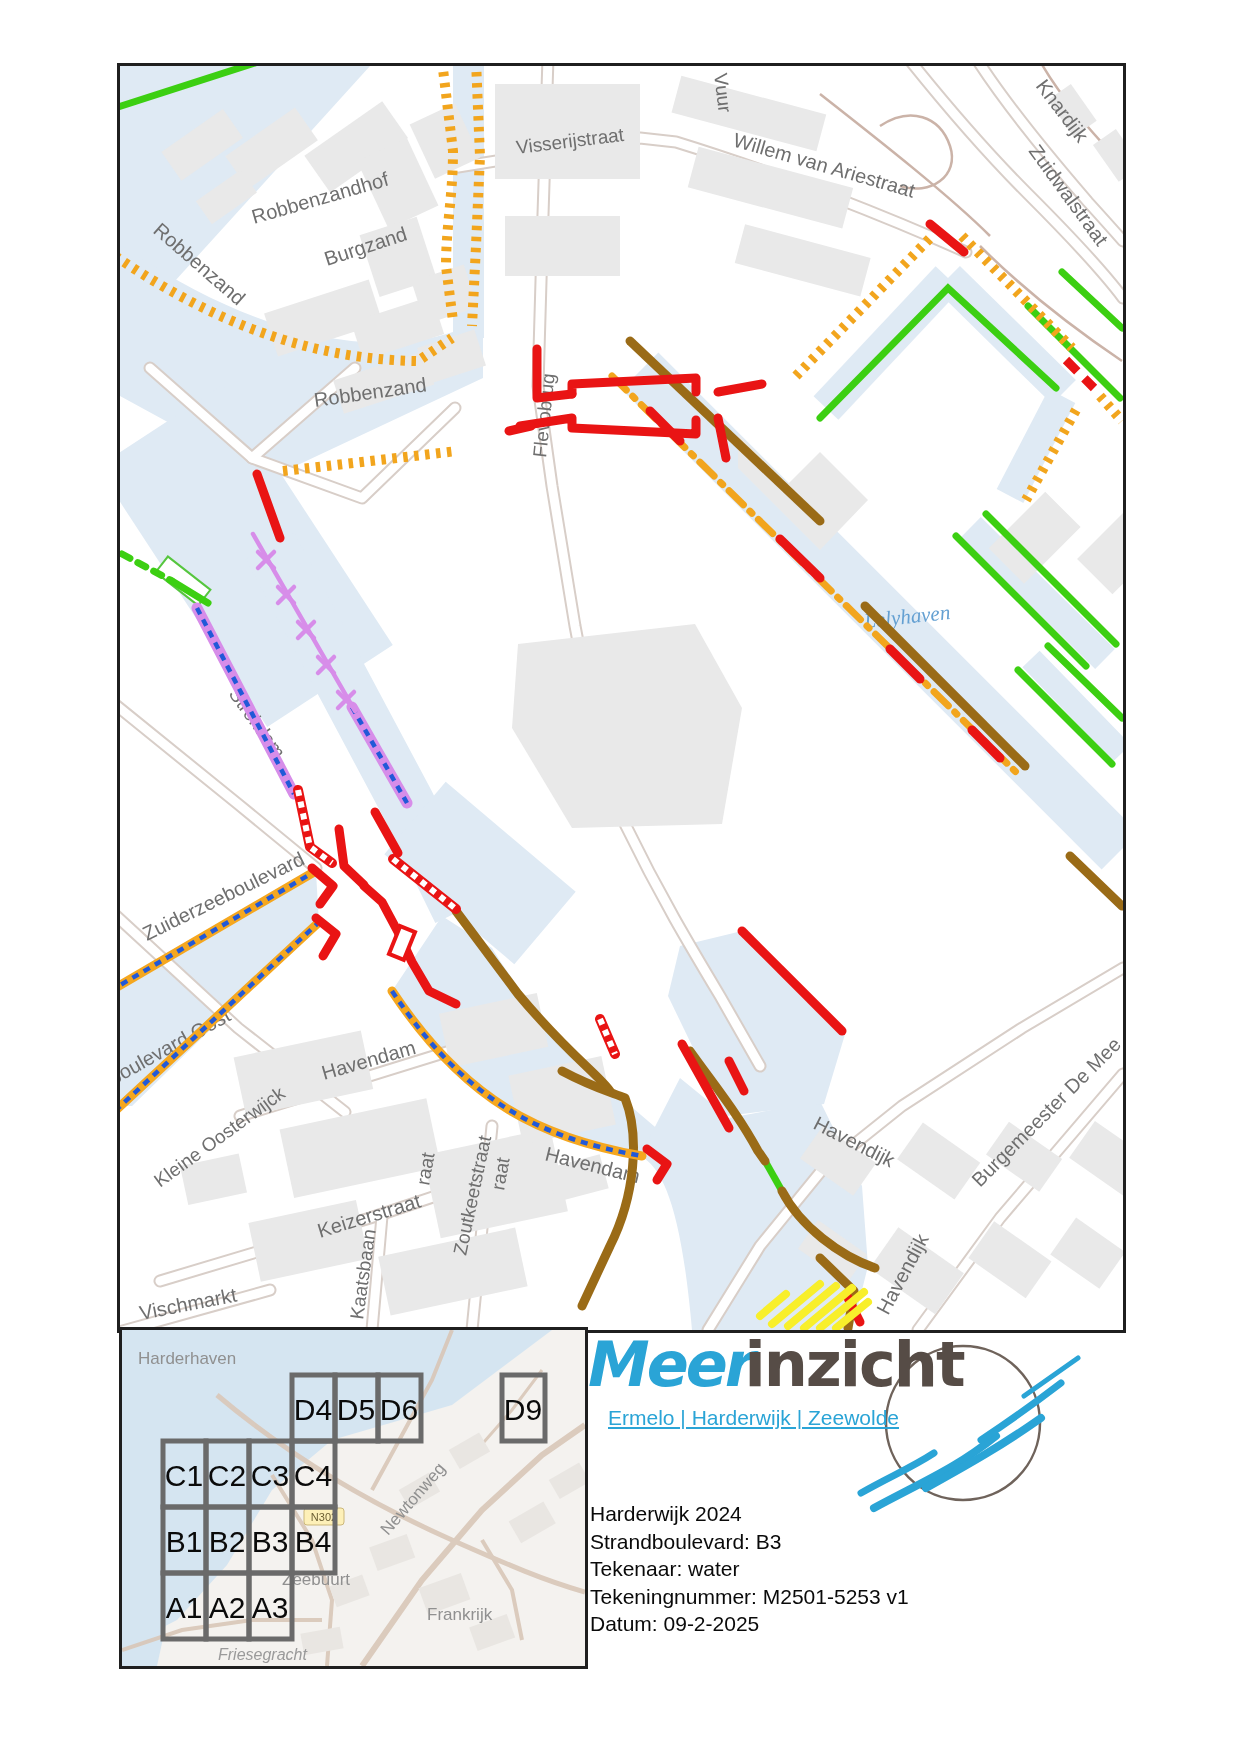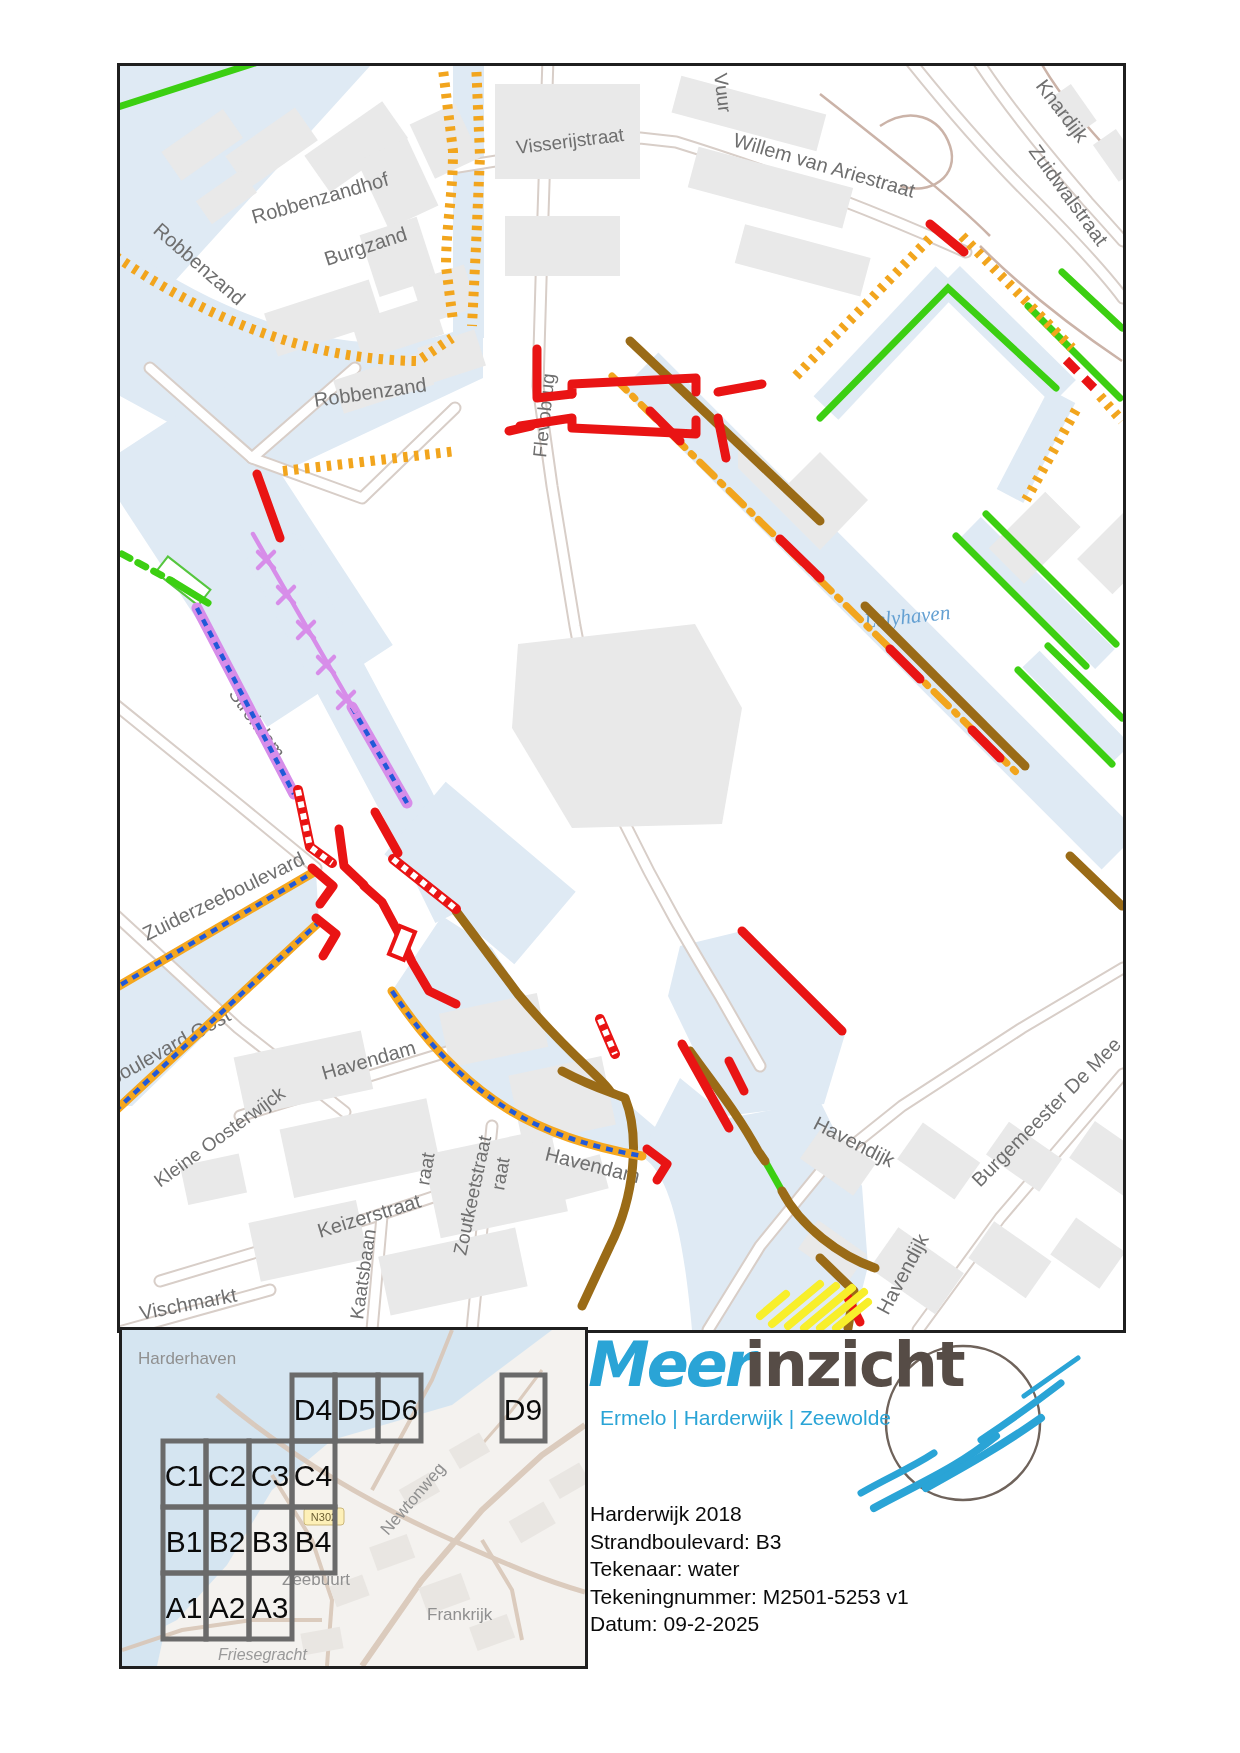--- a/index.html
+++ b/index.html
@@ -38,22 +38,22 @@
   .ln-brown{stroke:#9a6b17;stroke-width:9;fill:none;stroke-linecap:round;stroke-linejoin:round}
   .ln-purple{stroke:#d78de9;stroke-width:11;fill:none;stroke-linecap:round}
   .ln-purple-t{stroke:#d78de9;stroke-width:4.5;fill:none;stroke-linecap:round}
   .ln-yellow{stroke:#f8ef2b;stroke-width:8;fill:none;stroke-linecap:round}
   
   .brandbox{position:absolute;left:588px;top:1332px;width:520px;height:176px;}
   .brand{position:absolute;left:0;top:0;z-index:2;white-space:nowrap;
          font-family:"DejaVu Sans",sans-serif;font-size:62px;line-height:66px;}
   .brand .b1{color:#2aa4d6;font-style:italic;font-weight:bold;letter-spacing:-3px;}
   .brand .b2{color:#564c46;font-weight:bold;letter-spacing:-2px;margin-left:-8px;}
-  .subtitle{position:absolute;left:12px;top:74px;z-index:2;font-size:21px;color:#2aa4d6;
-            font-family:"Liberation Sans",sans-serif;white-space:nowrap;}
+  .subtitle{position:absolute;left:20px;top:74px;z-index:2;font-size:21px;color:#2aa4d6;
+            font-family:"Liberation Sans",sans-serif;white-space:nowrap;text-decoration:underline;}
   .logoswirl{position:absolute;left:268px;top:-4px;z-index:1;}
   .infoblock{position:absolute;left:590px;top:1500px;width:530px;z-index:3;
              font-size:21px;line-height:27.5px;color:#0a0a0a;white-space:nowrap;}
 </style>
 </head>
 <body>
 
 <div class="page">
 
   <div class="main-map">
@@ -434,20 +434,20 @@
         <path d="M70,160 C115,135 145,118 185,90" stroke-width="8"></path>
         <path d="M125,112 C155,92 175,78 205,55" stroke-width="7"></path>
         <path d="M168,68 C188,54 202,44 222,30" stroke-width="5"></path>
       </g>
     </svg>
     <div class="brand"><span class="b1">Meer</span><span class="b2">inzicht</span></div>
     <div class="subtitle">Ermelo | Harderwijk | Zeewolde</div>
   </div>
 
   <div class="infoblock">
-    <div>Harderwijk 2018</div>
+    <div>Harderwijk 2024</div>
     <div>Strandboulevard: B3</div>
     <div>Tekenaar: water</div>
     <div>Tekeningnummer: M2501-5253 v1</div>
     <div>Datum: 09-2-2025</div>
   </div>
 
 </div>
 
 </body></html>

